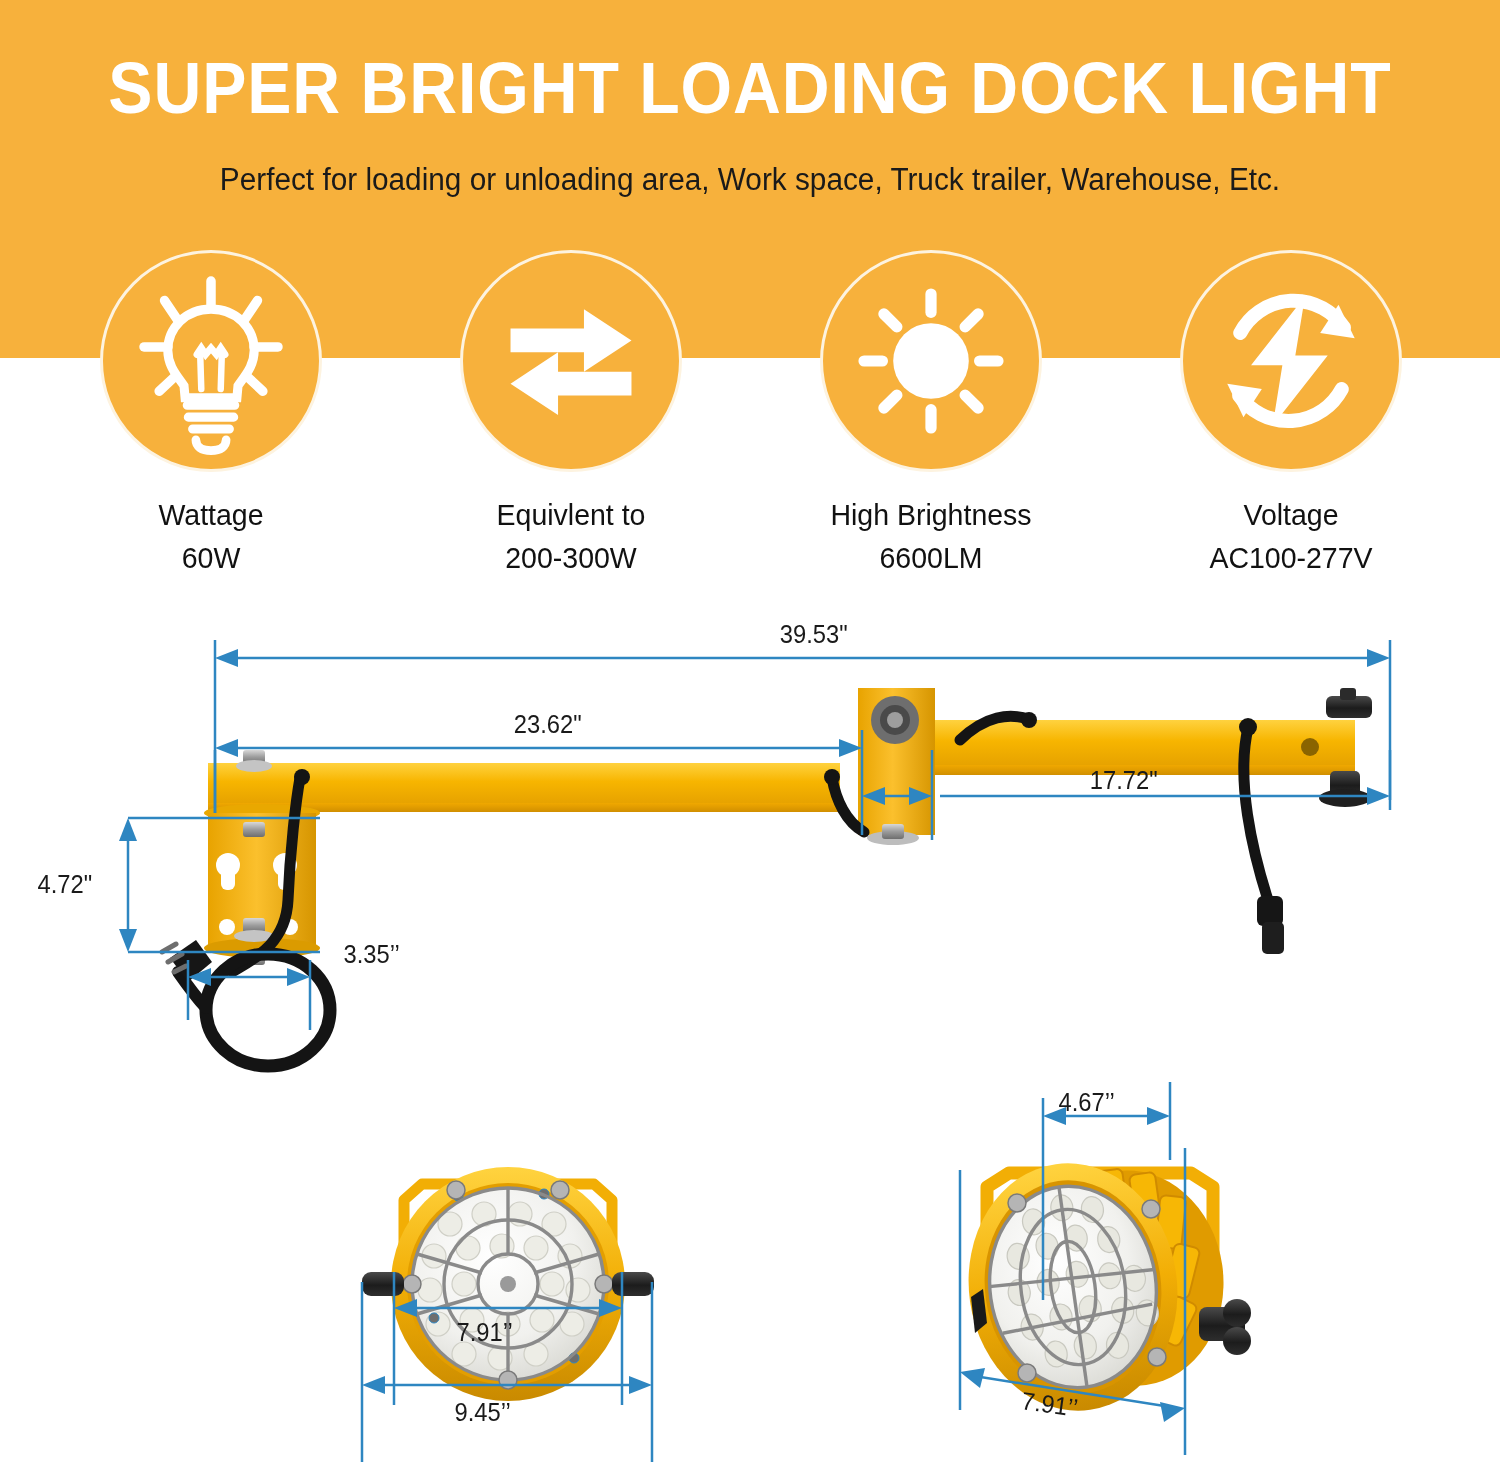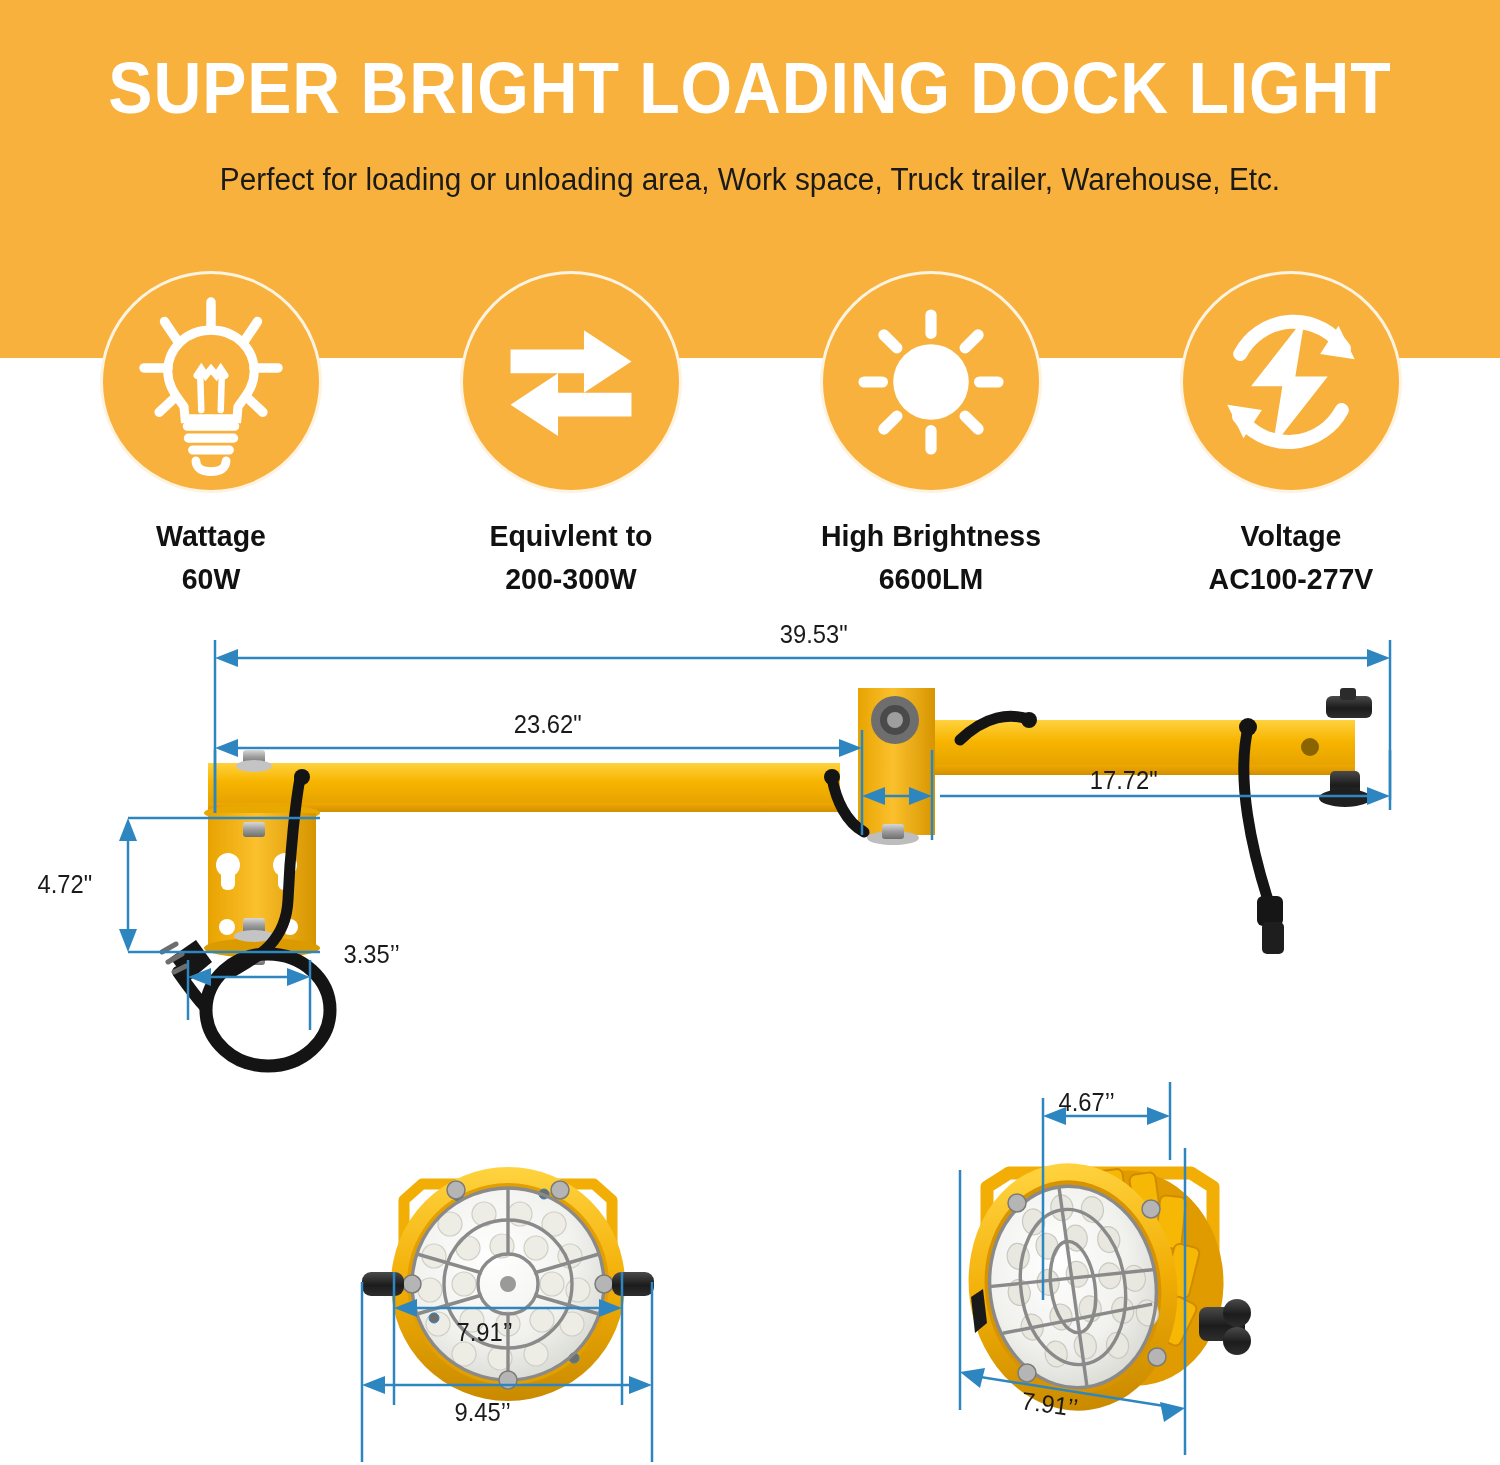--- a/index.html
+++ b/index.html
@@ -41,23 +41,22 @@
     font-size: 31px;
     font-weight: 400;
     transform: scaleX(0.96);
     white-space: nowrap;
   }
 
   
   .feature {
     position: absolute;
     width: 300px;
-    top: 271px;
+    top: 250px;
     text-align: center;
-    font-weight: bold;
   }
   .feature .disc {
     width: 222px; height: 222px;
     margin: 0 auto;
     border-radius: 50%;
     background: #F7B13C;
     border: 3px solid #FDF3E0;
     position: relative;
   }
   .feature .disc svg { display: block; width: 100%; height: 100%; }

